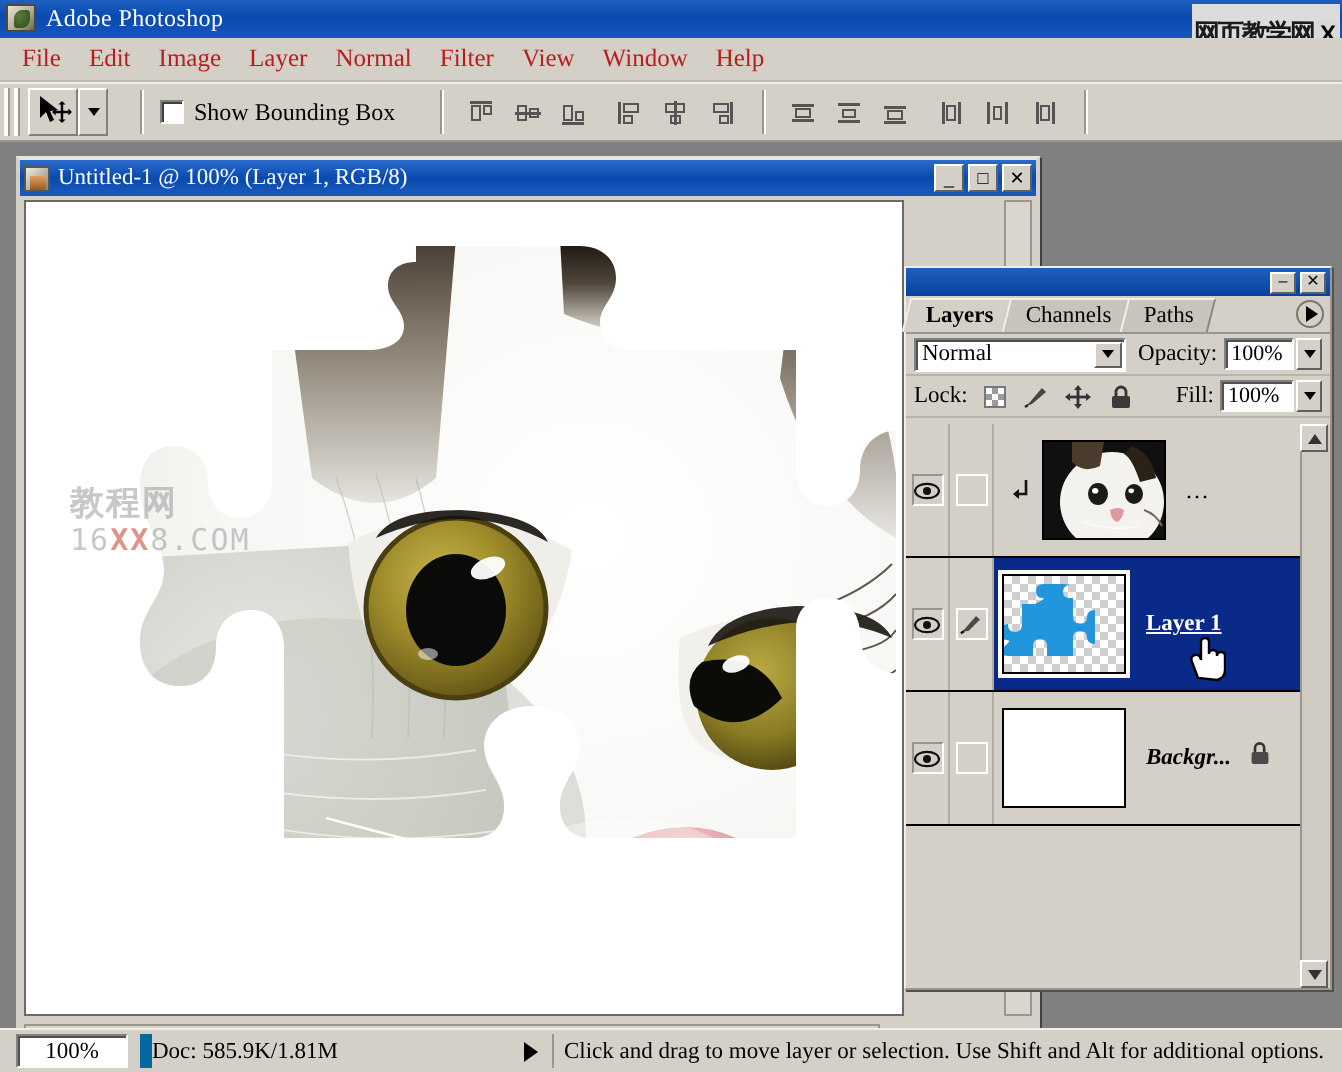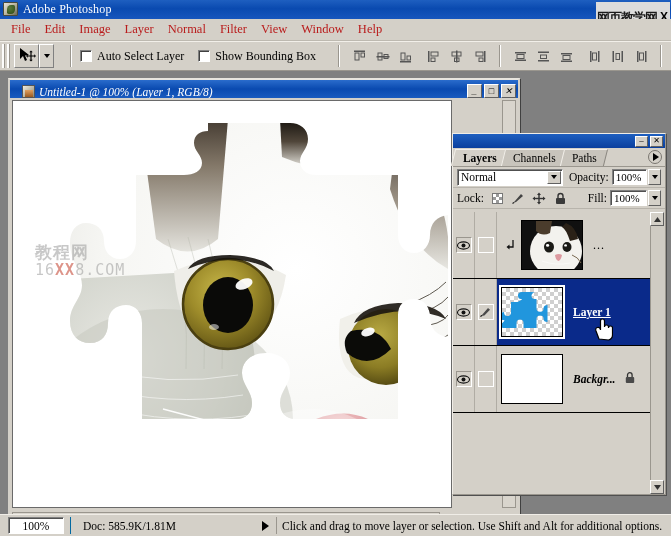--- a/index.html
+++ b/index.html
@@ -138,21 +138,21 @@
     position: absolute; left: 8px; top: 78px;
     width: 512px; height: 452px;
     background: #d4d0c8;
     border: 2px solid #d4d0c8;
     border-top-color: #e8e5de;
     box-shadow: 1px 1px 0 #404040;
   }
   .doc-title {
     height: 18px;
     background: linear-gradient(to bottom, #2a6ccc 0%, #0a4ab0 50%, #1a5bbf 100%);
-    display: flex; align-items: flex-end; padding-left: 12px; font-style: italic;
+    display: flex; align-items: center; padding-left: 2px;
   }
   .doc-ico {
     width: 13px; height: 13px; margin-right: 4px;
     background: linear-gradient(135deg,#f0ece0,#8a8670);
     border: 1px solid #555; position: relative;
   }
   .doc-ico::after{
     content:""; position:absolute; left:2px; top:4px; width:8px; height:7px;
     background: linear-gradient(#e0a060,#9a5a20);
   }
@@ -368,22 +368,22 @@
   }
   .zoom-box {
     width: 56px; height: 17px; background: #fff;
     border: 1px solid; border-color: #808080 #ffffff #ffffff #808080;
     box-shadow: inset 1px 1px 0 #505050;
     display:flex;align-items:center;justify-content:center;
     font-size: 11.5px; margin-left: 6px; margin-right: 6px;
   }
   .doc-info {
     flex: 0 0 190px; height: 17px; font-size: 11.5px;
-    display:flex;align-items:center; padding-left: 12px;
-    border-left: 1px solid #0369a1;
+    display:flex;align-items:center; padding-left: 0;
+    border-left: 6px solid #0369a1;
   }
   .st-tri {
     width:0;height:0;border-top:5px solid transparent;border-bottom:5px solid transparent;
     border-left:7px solid #000; margin: 0 7px 0 2px;
   }
   .status-text {
     flex: 1; font-size: 11.5px; height: 17px;
     display:flex;align-items:center; padding-left: 5px;
     border-left: 1px solid #9a968e; white-space: nowrap; overflow: hidden;
   }
@@ -440,24 +440,20 @@
         <path d="M13 3.5 l1.8 1.8 h-3.6 Z M13 14.5 l1.8-1.8 h-3.6 Z
                  M8 9 l1.8-1.8 v3.6 Z M18 9 l-1.8-1.8 v3.6 Z" fill="#000"></path>
       </svg>
     </div>
     <div class="tool-drop">
       <span class="caret-dn"></span>
     </div>
 
     <div class="opt-sep"></div>
 
-    <div class="cbx-wrap">
-      <div class="cbx"></div>
-      <div class="cbx-label">Auto Select Layer</div>
-    </div>
     <div class="cbx-wrap">
       <div class="cbx"></div>
       <div class="cbx-label">Show Bounding Box</div>
     </div>
 
     <div class="opt-sep"></div>
 
     <div class="align-btn">
       <svg width="16" height="15">
           <rect x="2" y="1.5" width="11" height="1.5" fill="#555"></rect>

